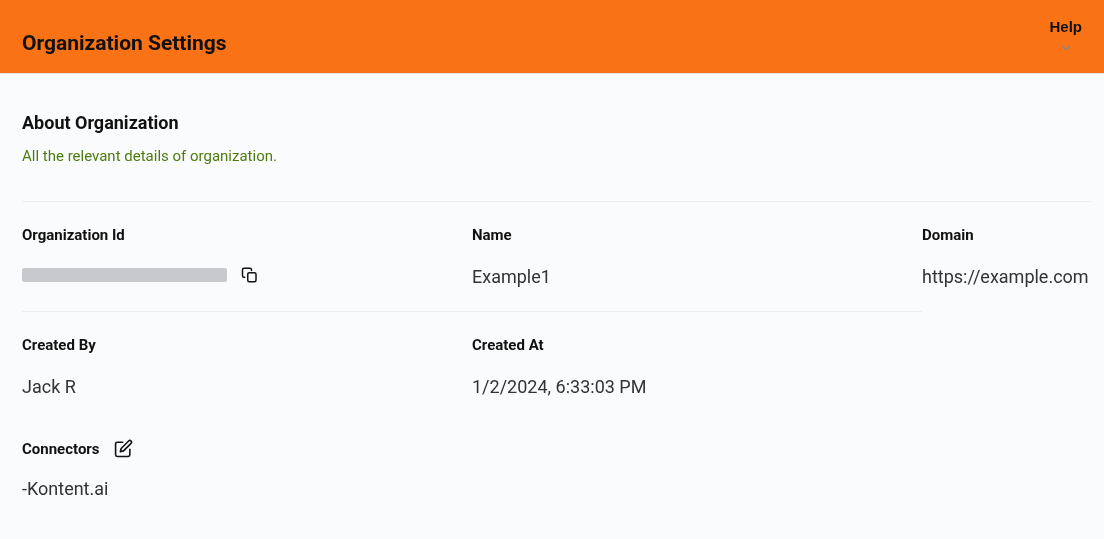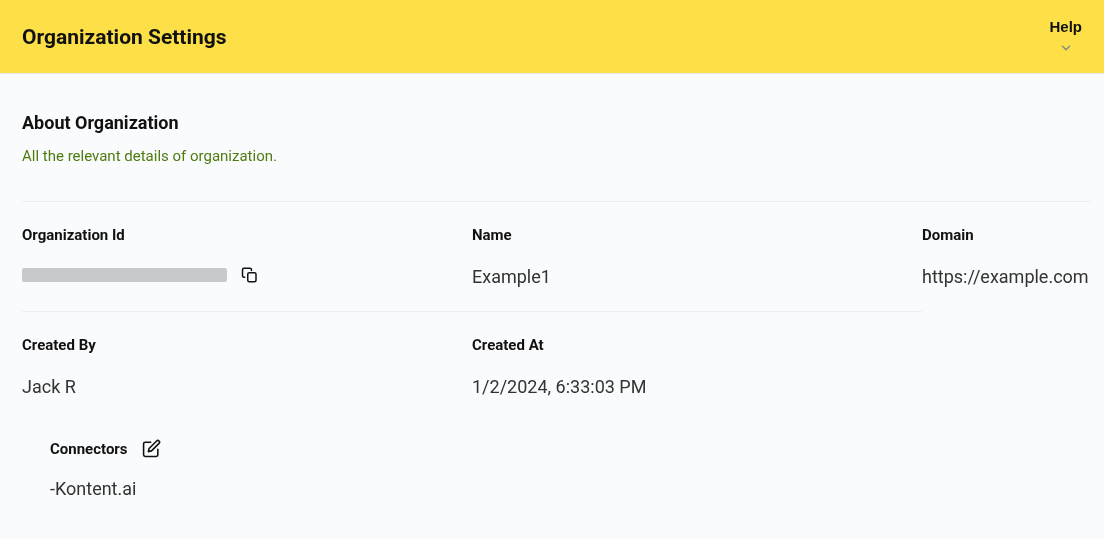--- a/index.html
+++ b/index.html
@@ -11,24 +11,24 @@
       font-family: -apple-system, BlinkMacSystemFont, "Segoe UI", Roboto, Helvetica, Arial, sans-serif;
       background: #fafbfc;
       color: #1a1a1a;
       width: 1104px;
       height: 539px;
       overflow: hidden;
     }
     .header {
       display: flex;
       justify-content: space-between;
-      align-items: center;
+      align-items: flex-end;
       padding: 18px 22px;
       border-bottom: 1px solid #e5e7eb;
-      background: #fde047;
+      background: #f97316;
     }
     .page-title {
       font-size: 21px;
       font-weight: 700;
       color: #111;
     }
     .help-btn {
       display: flex;
       align-items: center;
       gap: 6px;
@@ -117,21 +117,20 @@
       width: 19px;
       height: 19px;
       stroke: #111;
       cursor: pointer;
     }
     .connectors-block {
       padding-top: 18px;
       display: flex;
       flex-direction: column;
       gap: 20px;
-      margin-left: 28px;
     }
   </style>
 </head>
 <body>
 
 <div class="header">
   <h1 class="page-title">Organization Settings</h1>
   <button class="help-btn">
     <span>Help</span>
     <svg viewBox="0 0 24 24" fill="none" stroke="currentColor" stroke-width="2.5" stroke-linecap="round" stroke-linejoin="round">

